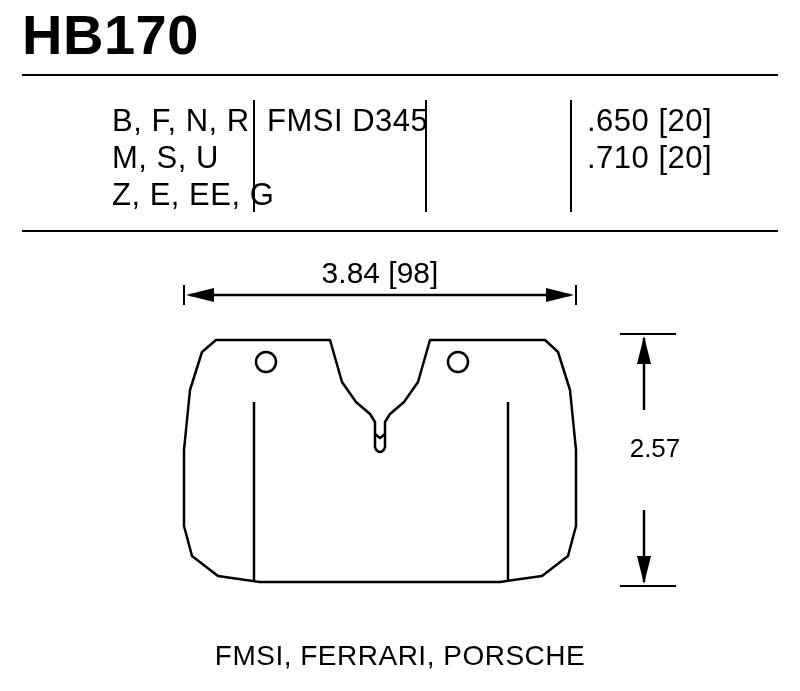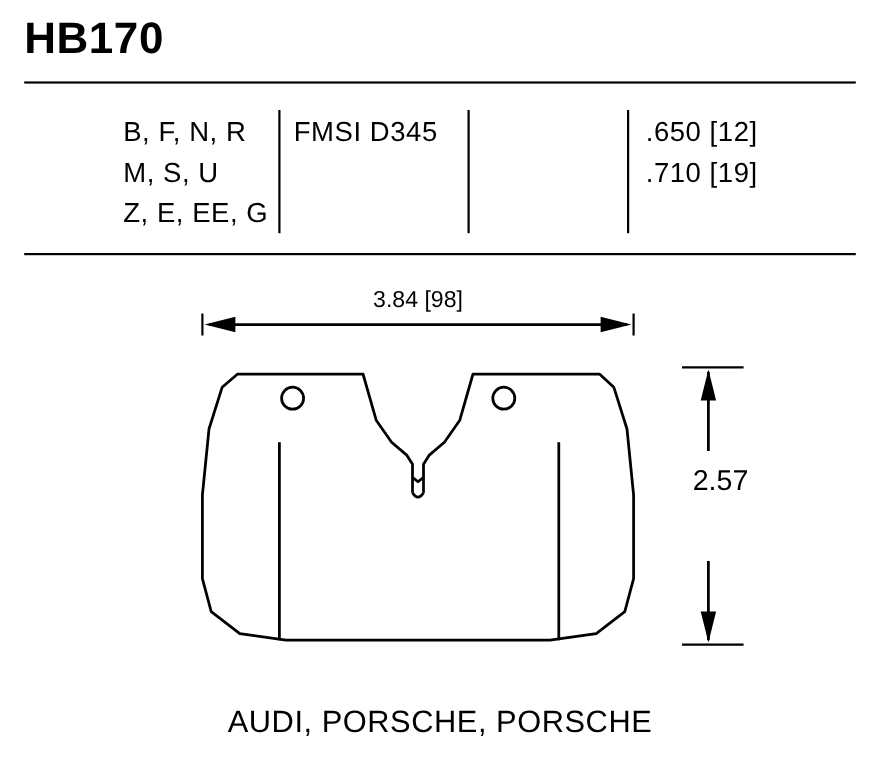--- a/index.html
+++ b/index.html
@@ -18,21 +18,21 @@
   #sheet {
     position: absolute;
     left: 0; top: 0;
     width: 800px;
     height: 691px;
   }
   .part-number {
     position: absolute;
     left: 22px;
     top: 12px;
-    font-size: 40px;
+    font-size: 56px;
     font-weight: bold;
     letter-spacing: 0.5px;
     line-height: 46px;
   }
   .hrule {
     position: absolute;
     left: 22px;
     width: 756px;
     height: 2px;
     background: #000000;
@@ -74,41 +74,41 @@
     text-align: left;
   }
   .col-thick {
     position: absolute;
     left: 565px;
     top: 18px;
     width: 170px;
     text-align: left;
   }
   .row {
-    font-size: 25px;
+    font-size: 31px;
     line-height: 37px;
     white-space: pre;
     letter-spacing: 0.5px;
   }
 
   
   .dim-width {
     position: absolute;
     left: 180px;
     top: 258px;
     width: 400px;
     height: 50px;
   }
   .dim-width .label {
     position: absolute;
     left: 0;
     top: 0;
     width: 400px;
     text-align: center;
-    font-size: 21px;
+    font-size: 30px;
     line-height: 30px;
   }
   .dim-width .arrowline {
     position: absolute;
     left: 0;
     top: 25px;
     width: 400px;
     height: 24px;
   }
 
@@ -116,21 +116,21 @@
   .dim-height {
     position: absolute;
     left: 600px;
     top: 330px;
     width: 110px;
     height: 260px;
   }
   .dim-height .label {
     position: absolute;
     left: 0;
-    top: 88px;
+    top: 100px;
     width: 110px;
     text-align: center;
     font-size: 26px;
     line-height: 36px;
   }
 
   .pad-drawing {
     position: absolute;
     left: 170px;
     top: 330px;
@@ -166,22 +166,22 @@
       <div class="row">B, F, N, R</div>
       <div class="row">M, S, U</div>
       <div class="row">Z, E, EE, G</div>
     </div>
 
     <div class="col-fmsi">
       <div class="row">FMSI D345</div>
     </div>
 
     <div class="col-thick">
-      <div class="row">.650 [12]</div>
-      <div class="row">.710 [19]</div>
+      <div class="row">.650 [20]</div>
+      <div class="row">.710 [20]</div>
     </div>
   </div>
 
   <div class="hrule" id="rule-bottom"></div>
 
   <div class="dim-width">
     <div class="label">3.84 [98]</div>
     <div class="arrowline">
       <svg width="400" height="24" viewBox="0 0 400 24" xmlns="http://www.w3.org/2000/svg">
         <line x1="4" y1="2" x2="4" y2="22" stroke="#000" stroke-width="2"></line>
@@ -248,15 +248,15 @@
 
       <line x1="84" y1="72" x2="84" y2="252" stroke="#000" stroke-width="2.5"></line>
       <line x1="338" y1="72" x2="338" y2="252" stroke="#000" stroke-width="2.5"></line>
 
       <line x1="205" y1="104" x2="205" y2="118" stroke="#000" stroke-width="2.5"></line>
       <line x1="215" y1="104" x2="215" y2="118" stroke="#000" stroke-width="2.5"></line>
       <path d="M 205,118 Q 210,126 215,118" fill="none" stroke="#000" stroke-width="2.5"></path>
     </svg>
   </div>
 
-  <div class="makes">AUDI, PORSCHE, PORSCHE</div>
+  <div class="makes">FMSI, FERRARI, PORSCHE</div>
 
 </div>
 
 </body></html>

